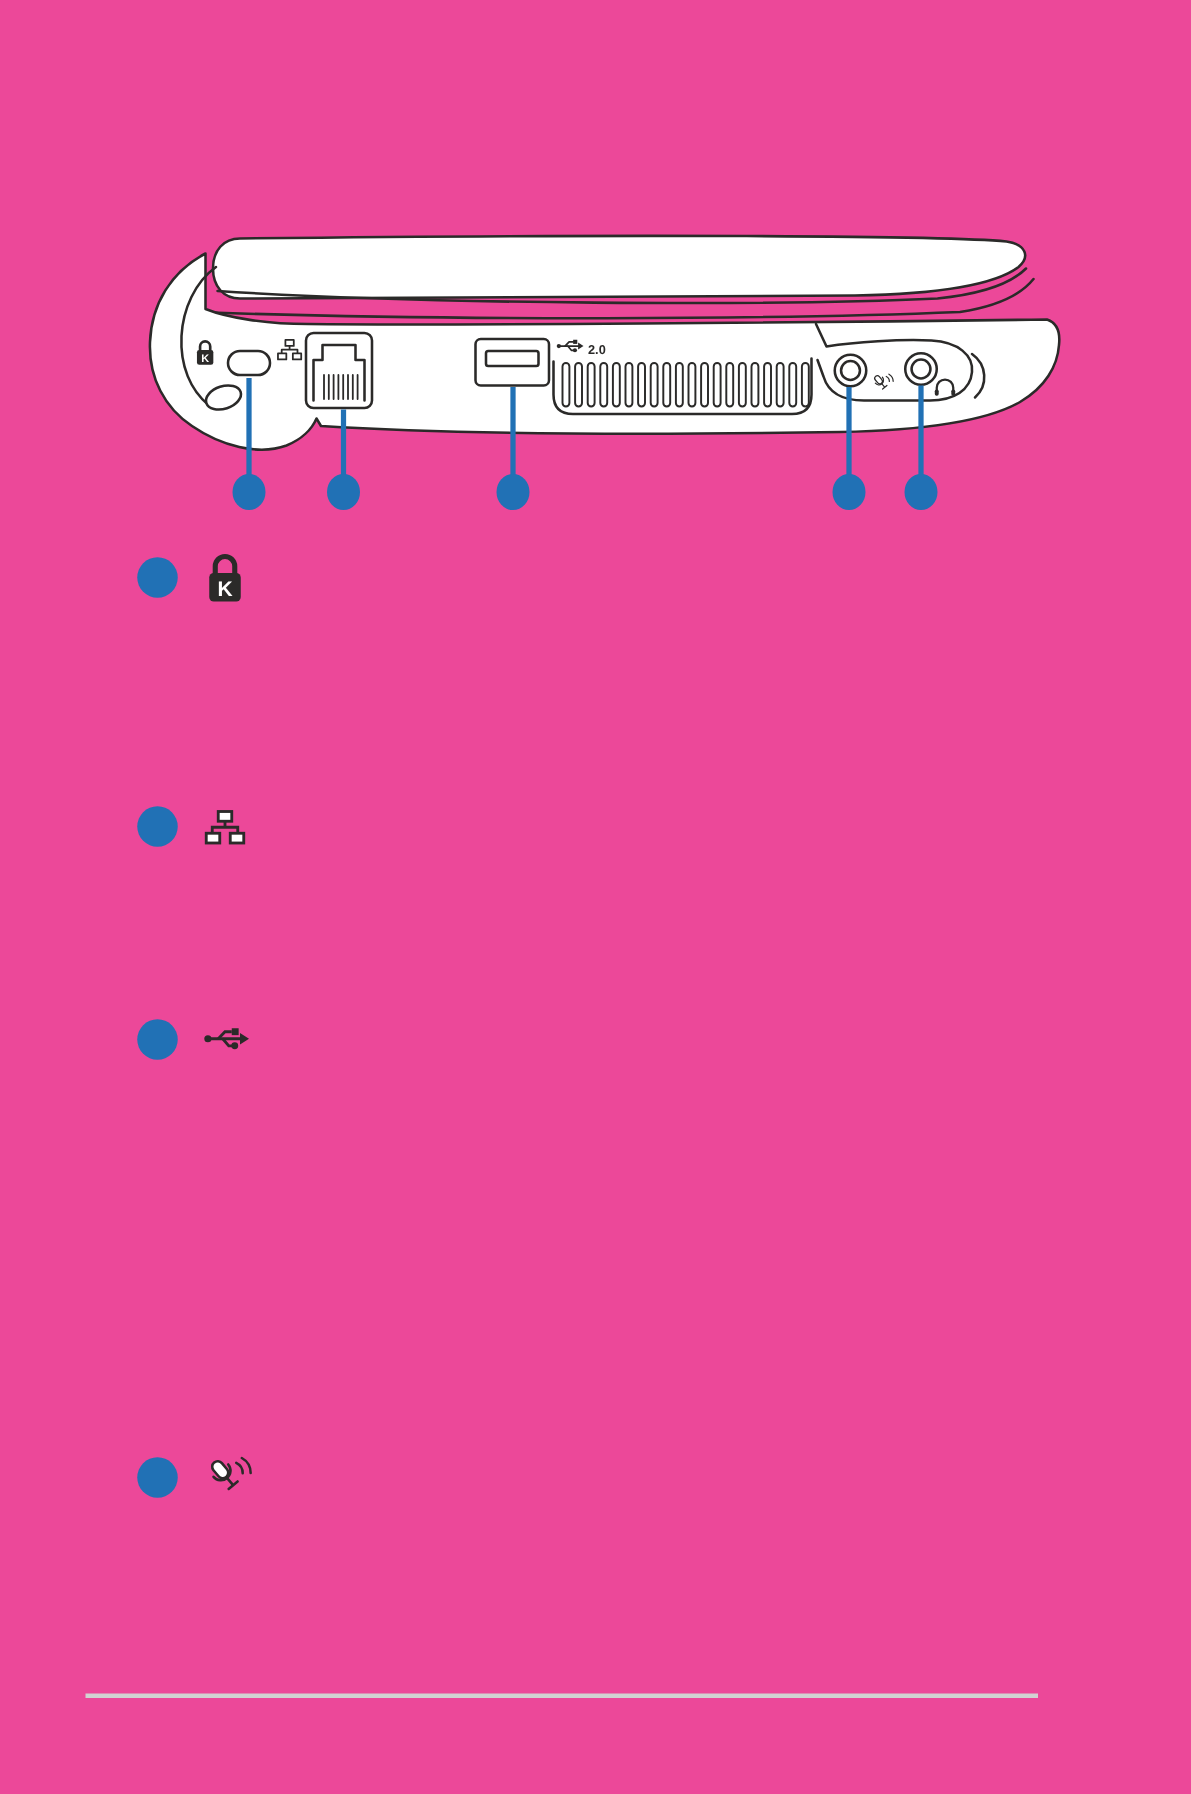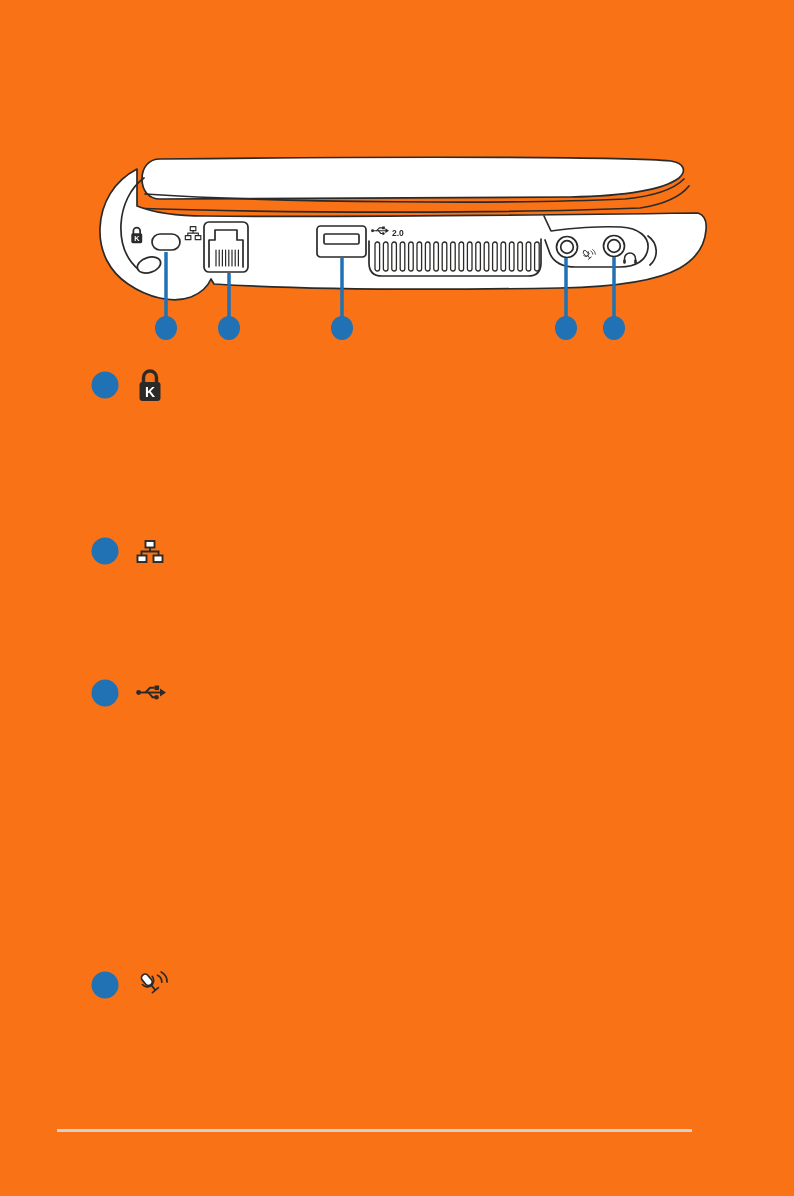--- a/index.html
+++ b/index.html
@@ -1,20 +1,20 @@
 <!DOCTYPE html>
 <html><head>
 <meta charset="utf-8">
 <style>
   html,body{margin:0;padding:0;background:#ffffff;}
   .page{
     position:relative;
     width:794px;
     height:1196px;
-    background:#f97316;
+    background:#ec4899;
     overflow:hidden;
     font-family:"Liberation Sans", sans-serif;
   }
   .page-art{
     position:absolute;
     left:0;top:0;
     width:794px;
     height:1196px;
     display:block;
   }

